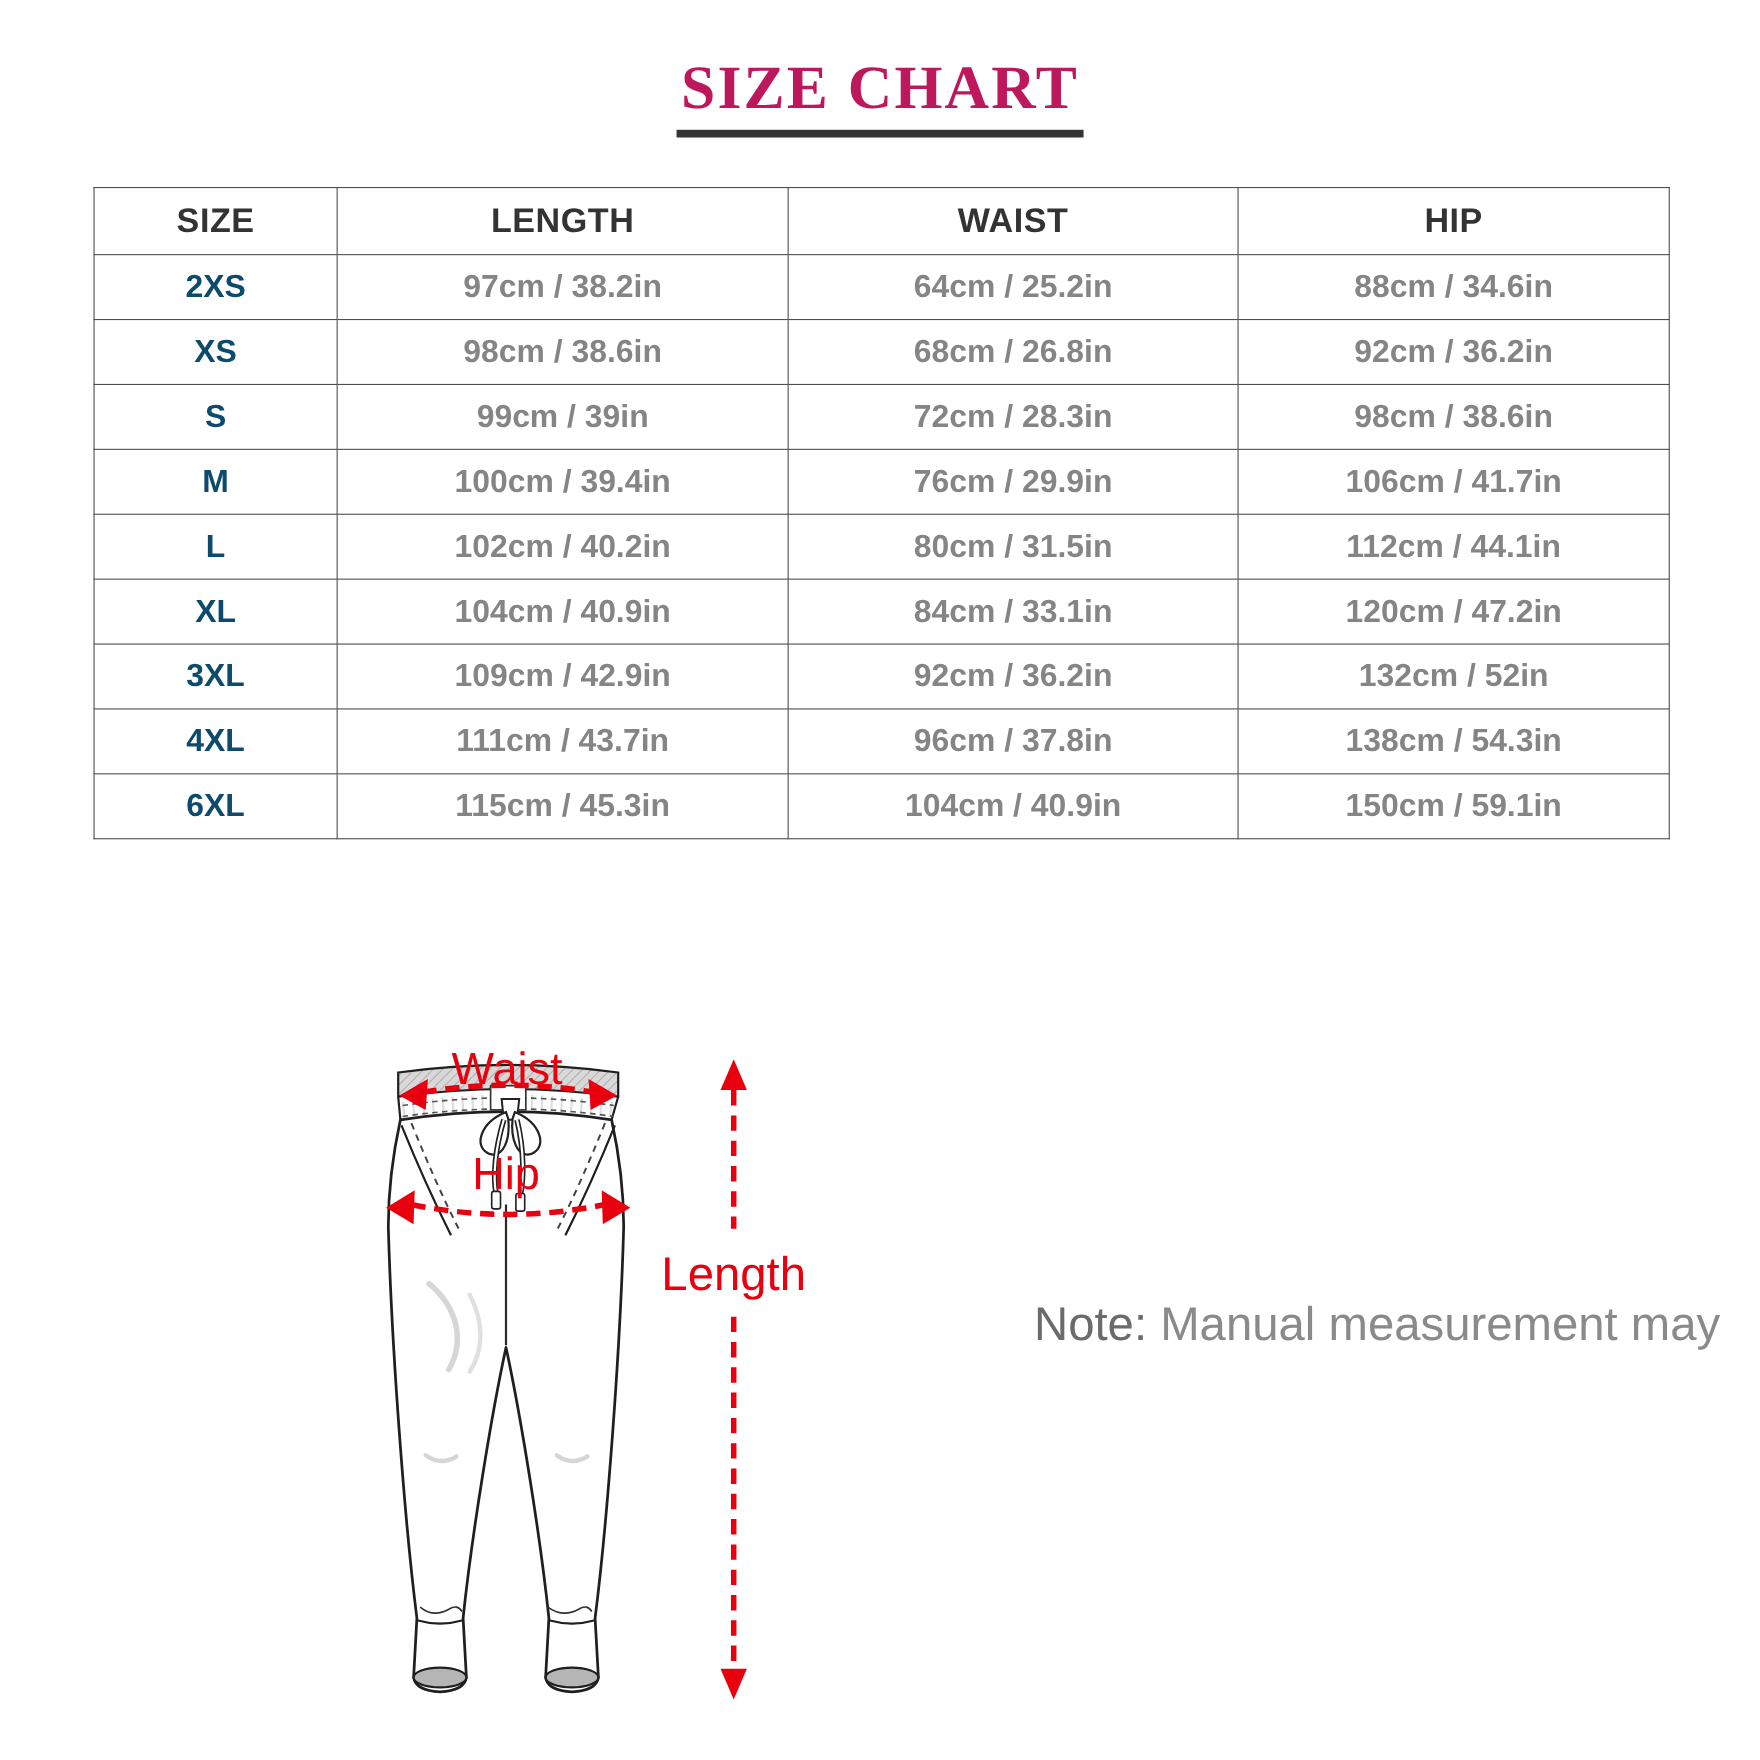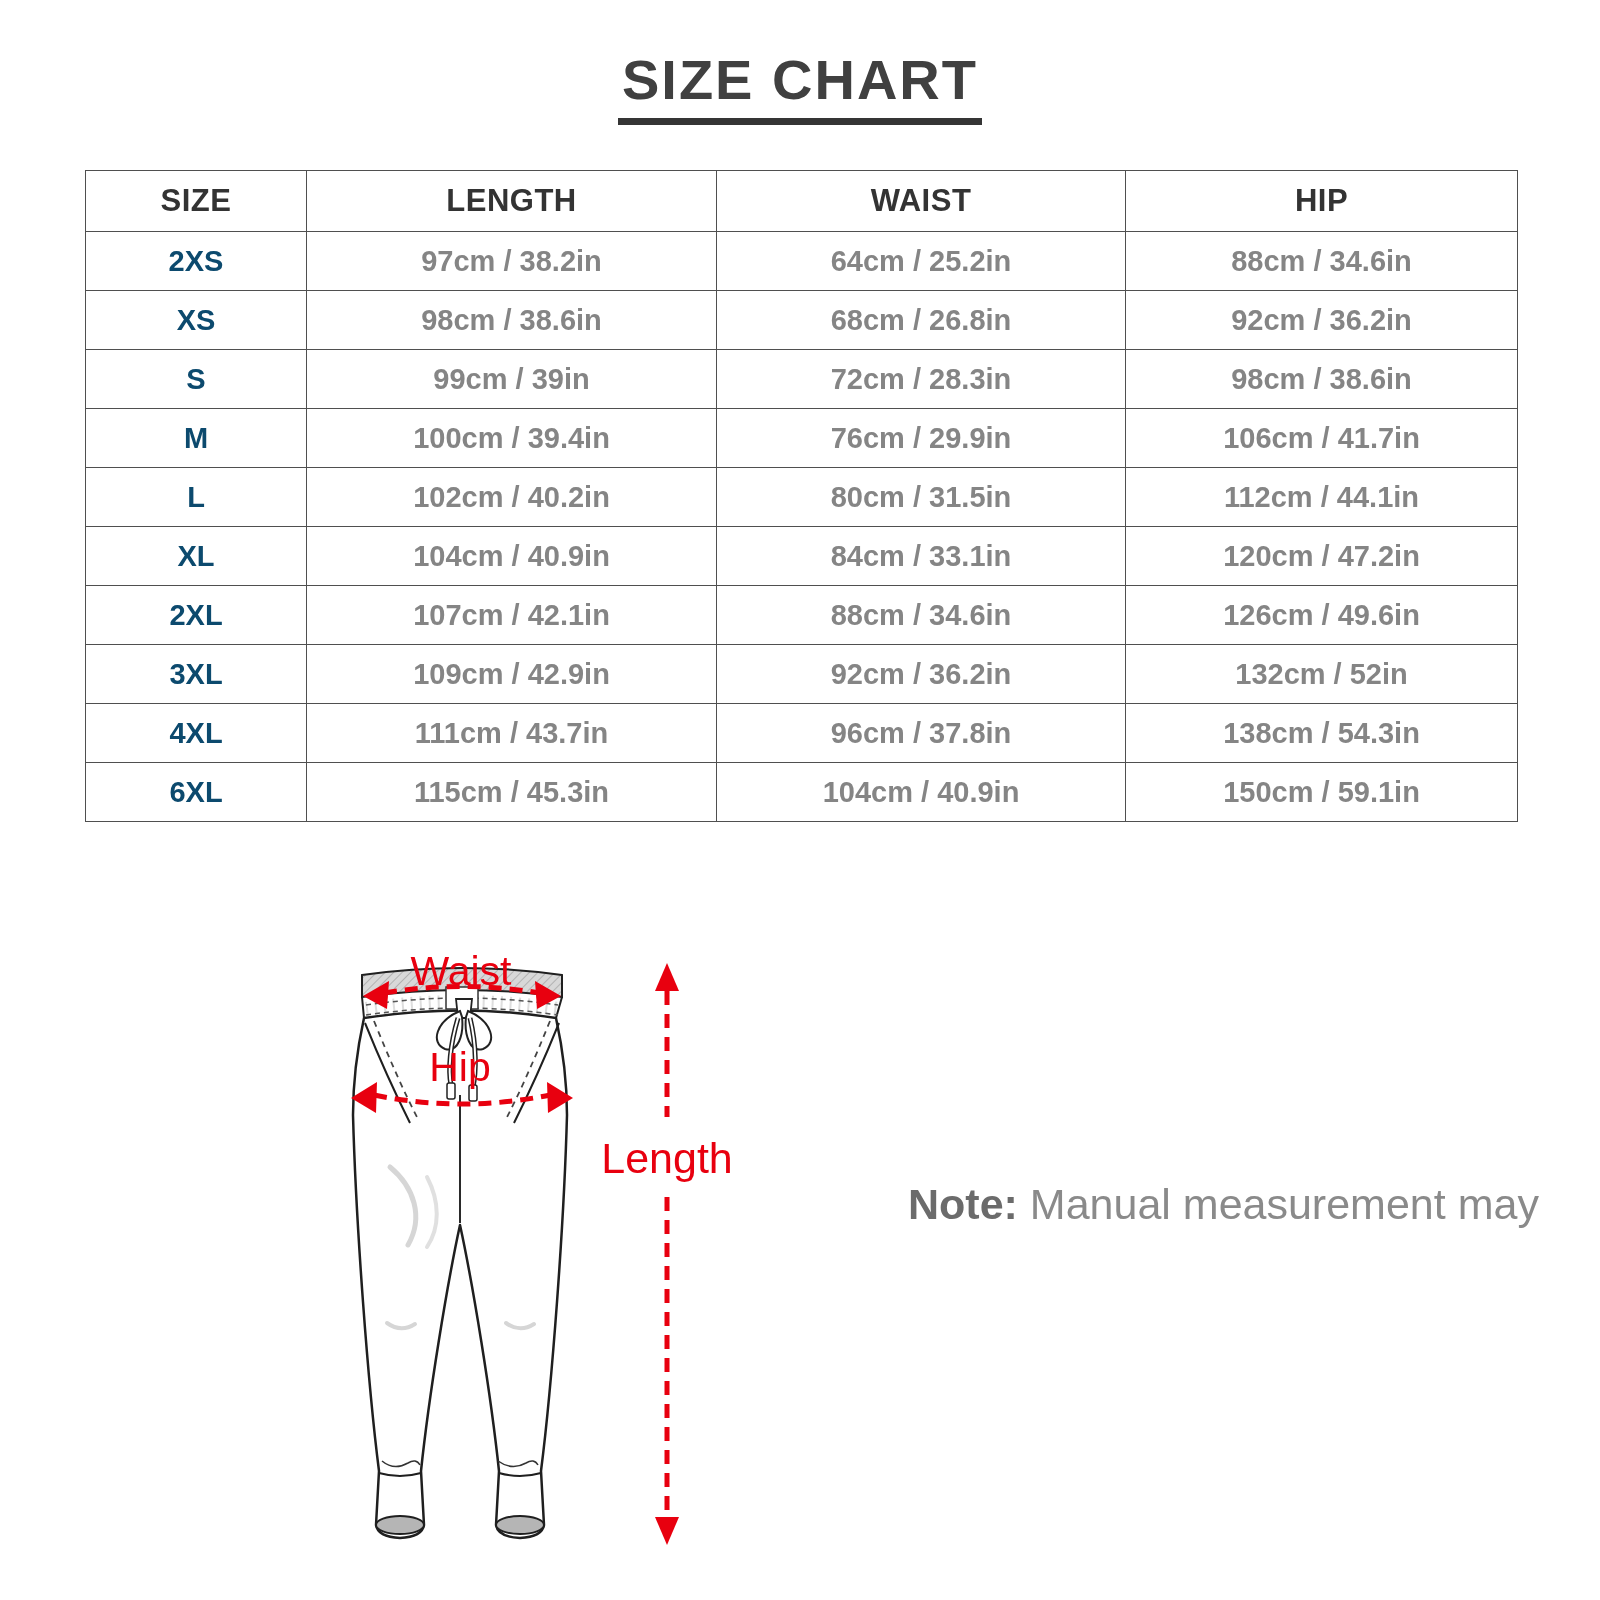--- a/index.html
+++ b/index.html
@@ -4,23 +4,24 @@
 <style>
   html,body{margin:0;padding:0;}
   body{
     width:1600px;height:1600px;position:relative;background:#ffffff;
     font-family:"Liberation Sans","DejaVu Sans",sans-serif;
     overflow:hidden;
   }
   
   .title{
     position:absolute;top:52px;left:50%;transform:translateX(-50%);
-    font-size:56px;font-weight:bold;letter-spacing:2px;color:#404040;
+    font-size:56px;font-weight:bold;letter-spacing:2px;color:#be185d;
     border-bottom:7px solid #353535;padding:0 4px 10px 4px;line-height:1.0;
     white-space:nowrap;
+    font-family:Liberation Serif, serif;
   }
   
   table.size-table{
     position:absolute;left:85px;top:170px;width:1432px;
     border-collapse:collapse;table-layout:fixed;background:#fff;
   }
   .size-table th,.size-table td{
     border:1.5px solid #4f4f4f;text-align:center;vertical-align:middle;
     padding:0;
   }
@@ -39,21 +40,21 @@
   .diagram{
     position:absolute;left:330px;top:925px;width:440px;height:650px;
   }
   .diagram svg{display:block;width:440px;height:650px;}
   
   .note{
     position:absolute;left:908px;top:1166px;
     font-size:43px;line-height:76px;color:#8a8a8a;
   }
   .note .note-line{white-space:nowrap;}
-  .note .note-label{font-weight:bold;color:#6b6b6b;}
+  .note .note-label{font-weight:normal;color:#6b6b6b;margin-left:32px;}
 </style>
 </head>
 <body>
 
 <div class="title">SIZE CHART</div>
 
 <table class="size-table">
   <colgroup>
     <col style="width:221px">
       <col style="width:410px">
@@ -97,26 +98,20 @@
       <td class="size-cell">L</td>
       <td class="val-cell">102cm / 40.2in</td>
       <td class="val-cell">80cm / 31.5in</td>
       <td class="val-cell">112cm / 44.1in</td>
     </tr>
     <tr>
       <td class="size-cell">XL</td>
       <td class="val-cell">104cm / 40.9in</td>
       <td class="val-cell">84cm / 33.1in</td>
       <td class="val-cell">120cm / 47.2in</td>
-    </tr>
-    <tr>
-      <td class="size-cell">2XL</td>
-      <td class="val-cell">107cm / 42.1in</td>
-      <td class="val-cell">88cm / 34.6in</td>
-      <td class="val-cell">126cm / 49.6in</td>
     </tr>
     <tr>
       <td class="size-cell">3XL</td>
       <td class="val-cell">109cm / 42.9in</td>
       <td class="val-cell">92cm / 36.2in</td>
       <td class="val-cell">132cm / 52in</td>
     </tr>
     <tr>
       <td class="size-cell">4XL</td>
       <td class="val-cell">111cm / 43.7in</td>

